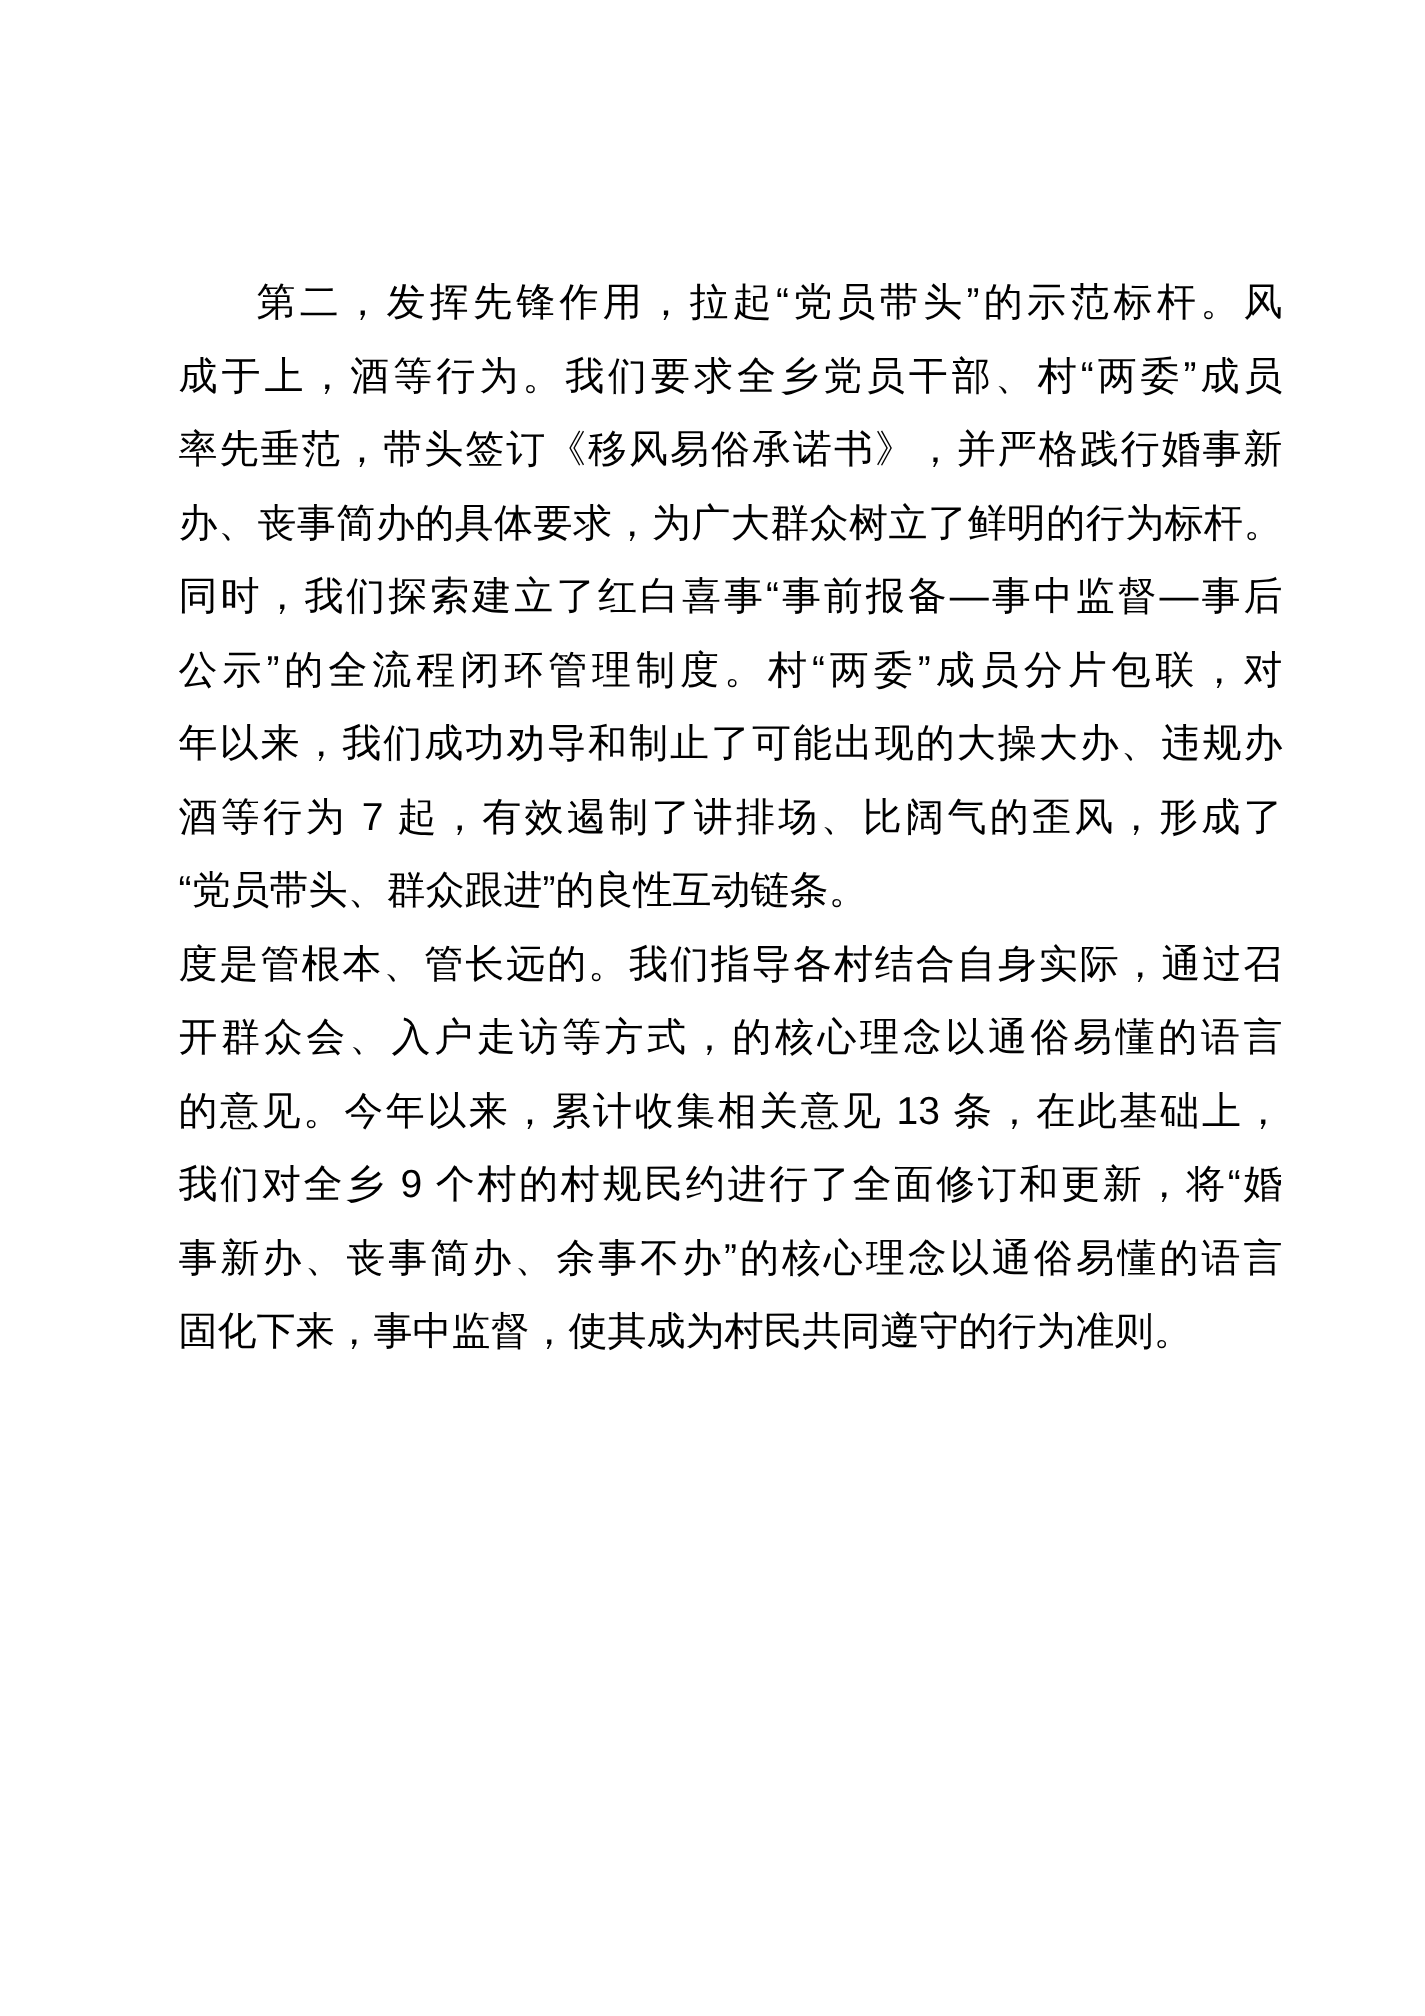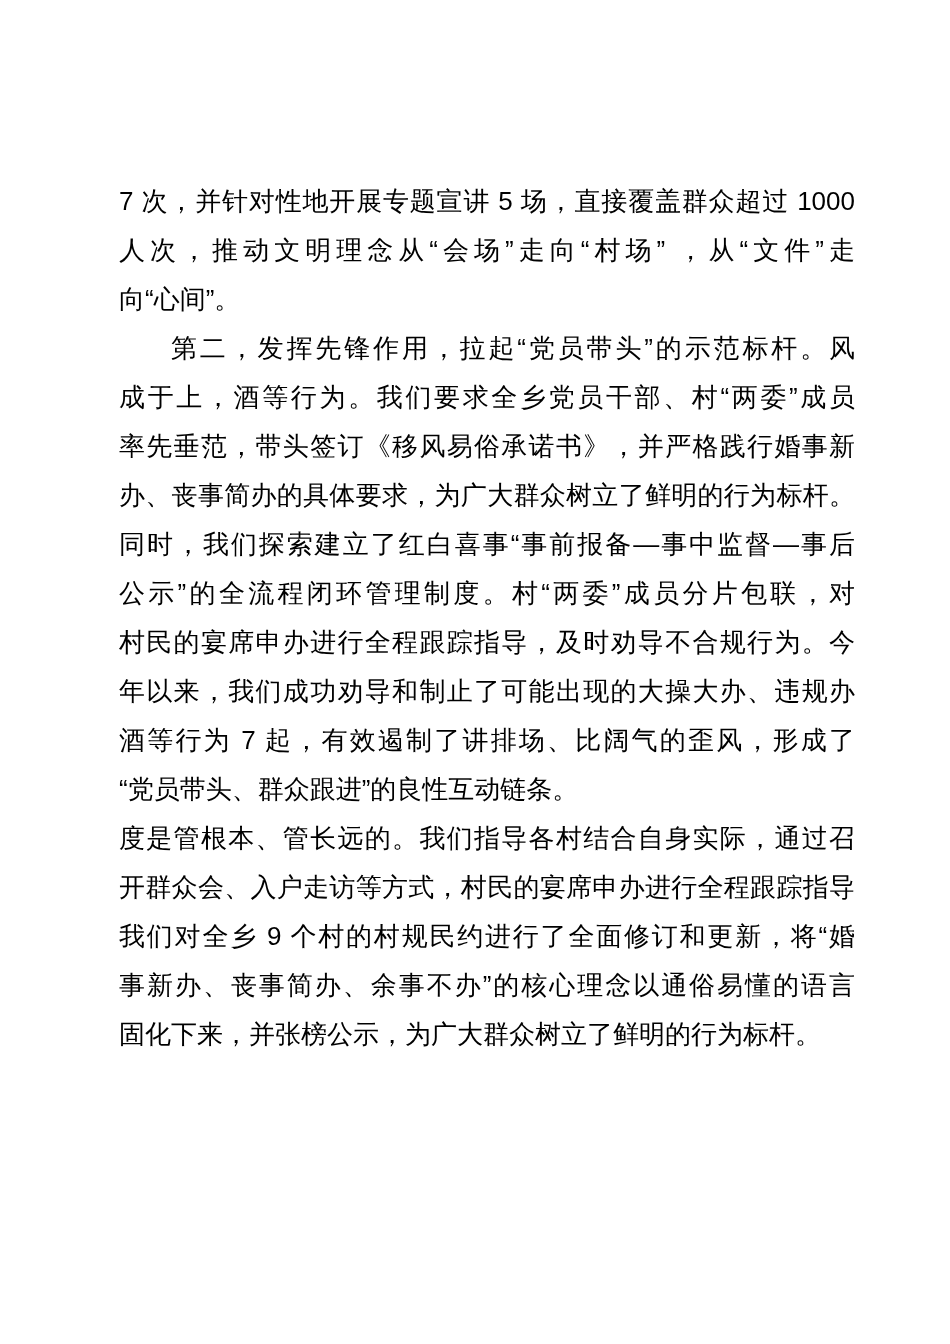--- a/index.html
+++ b/index.html
@@ -41,37 +41,32 @@
   .line.indent {
     text-indent: 2em;
   }
 </style>
 </head>
 <body>
 
 <div class="page">
   <div class="text-body">
       <div class="paragraph">
-        <div class="line">7 次，并针对性地开展专题宣讲 5 场，直接覆盖群众超过 1000</div>
-        <div class="line">人次，推动文明理念从“会场”走向“村场” ，从“文件”走</div>
-        <div class="line para-last">向“心间”。</div>
-      </div>
-      <div class="paragraph">
         <div class="line indent">第二，发挥先锋作用，拉起“党员带头”的示范标杆。风</div>
         <div class="line">成于上，酒等行为。我们要求全乡党员干部、村“两委”成员</div>
         <div class="line">率先垂范，带头签订《移风易俗承诺书》，并严格践行婚事新</div>
         <div class="line">办、丧事简办的具体要求，为广大群众树立了鲜明的行为标杆。</div>
         <div class="line">同时，我们探索建立了红白喜事“事前报备—事中监督—事后</div>
         <div class="line">公示”的全流程闭环管理制度。村“两委”成员分片包联，对</div>
-        <div class="line">村民的宴席申办进行全程跟踪指导，及时劝导不合规行为。今</div>
         <div class="line">年以来，我们成功劝导和制止了可能出现的大操大办、违规办</div>
         <div class="line">酒等行为 7 起，有效遏制了讲排场、比阔气的歪风，形成了</div>
         <div class="line para-last">“党员带头、群众跟进”的良性互动链条。</div>
       </div>
       <div class="paragraph">
         <div class="line">度是管根本、管长远的。我们指导各村结合自身实际，通过召</div>
-        <div class="line">开群众会、入户走访等方式，村民的宴席申办进行全程跟踪指导</div>
+        <div class="line">开群众会、入户走访等方式，的核心理念以通俗易懂的语言</div>
+        <div class="line">的意见。今年以来，累计收集相关意见 13 条，在此基础上，</div>
         <div class="line">我们对全乡 9 个村的村规民约进行了全面修订和更新，将“婚</div>
         <div class="line">事新办、丧事简办、余事不办”的核心理念以通俗易懂的语言</div>
-        <div class="line para-last">固化下来，并张榜公示，为广大群众树立了鲜明的行为标杆。</div>
+        <div class="line para-last">固化下来，事中监督，使其成为村民共同遵守的行为准则。</div>
       </div>
     </div>
 </div>
 
 </body></html>

